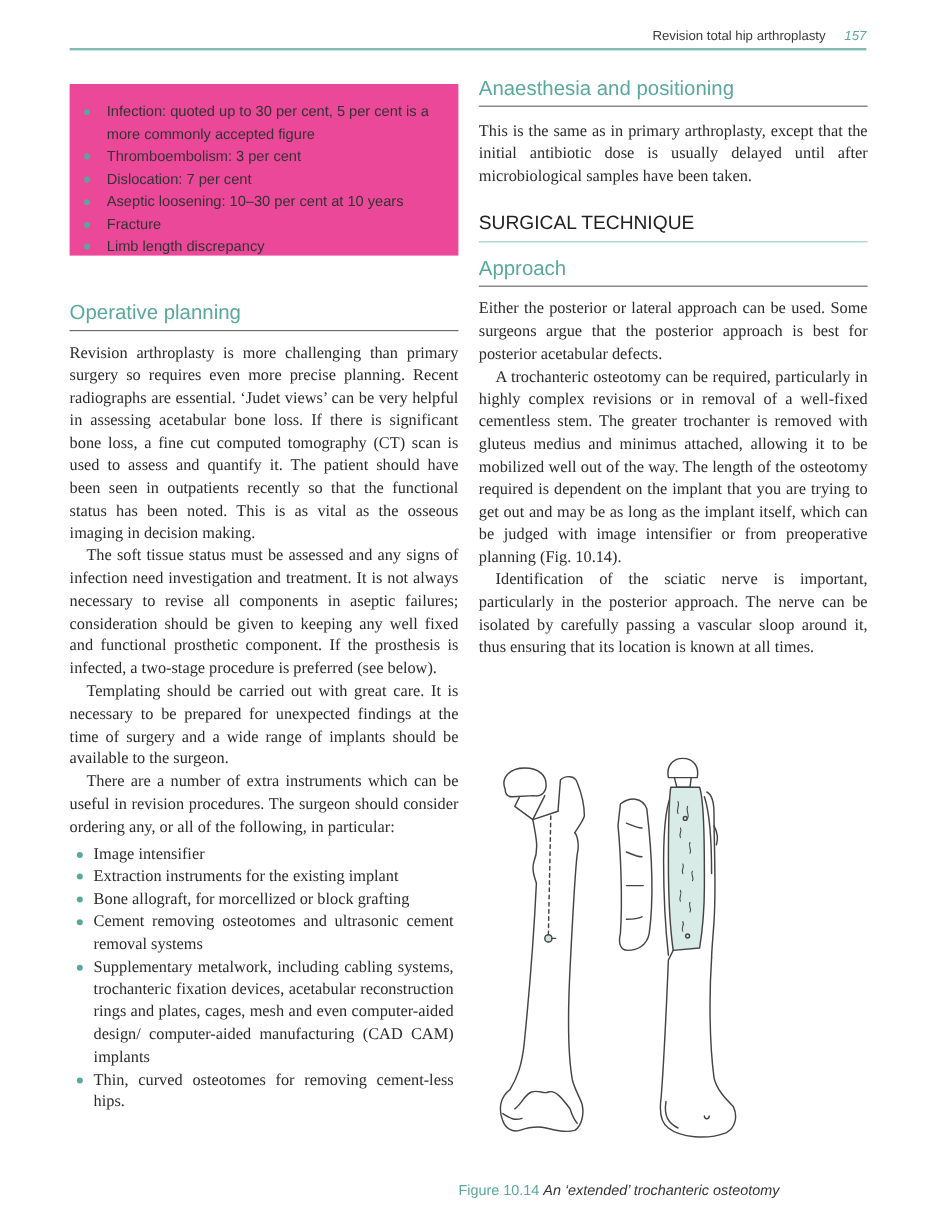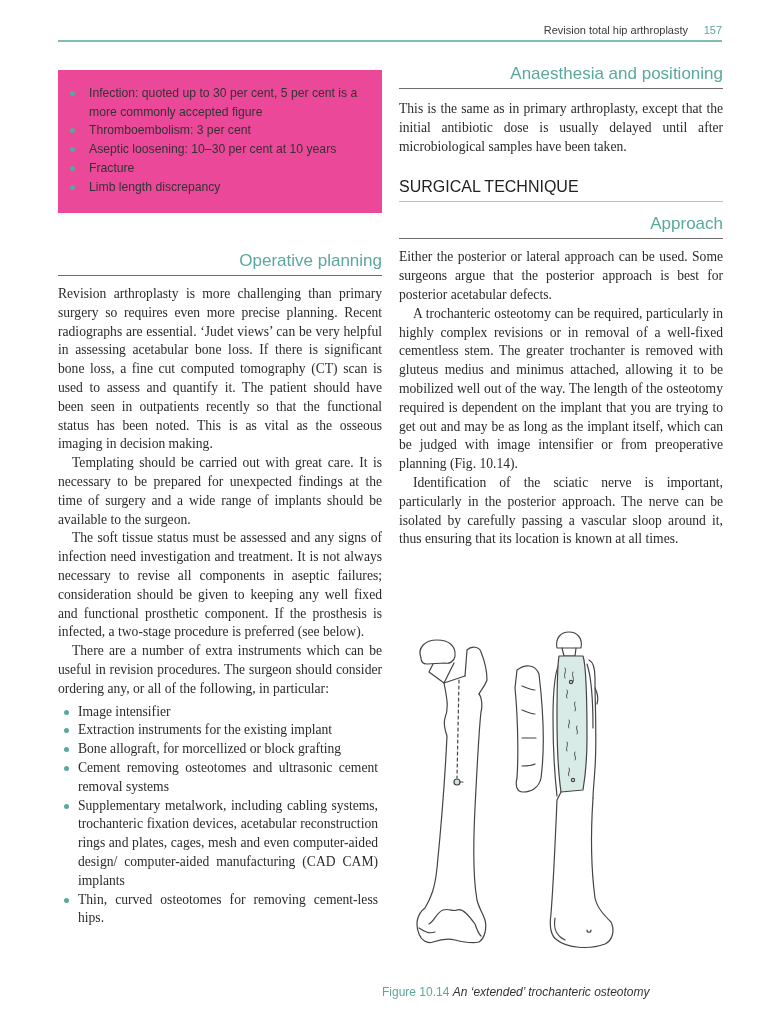--- a/index.html
+++ b/index.html
@@ -3,35 +3,35 @@
 <meta charset="utf-8">
 <style>
   html, body { margin: 0; padding: 0; background: #ffffff; }
   body { width: 780px; height: 1023px; position: relative; overflow: hidden;
          font-family: "Liberation Serif", serif; color: #2b2b2b; }
   .running-head { position: absolute; left: 58px; top: 22px; width: 664px; height: 18px;
          border-bottom: 2px solid #7fbdb4; }
   .running-head .rh-title { position: absolute; right: 34px; top: 2px;
          font-family: "Liberation Sans", sans-serif; font-size: 11px; color: #3a3a3a; }
   .running-head .rh-page { position: absolute; right: 0; top: 2px;
-         font-family: "Liberation Sans", sans-serif; font-size: 11px; color: #5aa89d; }
+         font-family: "Liberation Sans", sans-serif; font-size: 11px; color: #5aa89d; font-style: italic; }
 
   .col { position: absolute; width: 324px; }
   .col-left { left: 58px; top: 60px; }
   .col-right { left: 399px; top: 60px; }
 
   .box { background: #ec4899; padding: 14px 10px 10px 8px; margin-top: 10px; height: 143px; box-sizing: border-box; }
   .box ul { list-style: none; margin: 0; padding: 0; }
   .box li { position: relative; padding-left: 23px; font-family: "Liberation Sans", sans-serif;
             font-size: 12.2px; line-height: 18.7px; color: #333; }
   .box li::before { content: ""; position: absolute; left: 4px; top: 7px; width: 5px; height: 5px;
             border-radius: 50%; background: #5aa89d; }
 
   .h-section { font-family: "Liberation Sans", sans-serif; color: #5aa89d; font-size: 17px;
-            padding-bottom: 4px; border-bottom: 1.5px solid #6d6d6d; margin: 0; font-weight: normal; text-align: right; }
+            padding-bottom: 4px; border-bottom: 1.5px solid #6d6d6d; margin: 0; font-weight: normal; }
   .h-upper { font-family: "Liberation Sans", sans-serif; color: #222; font-size: 16px;
             padding-bottom: 5px; border-bottom: 1.5px solid #9fcfc8; margin: 0; font-weight: normal; }
 
   p { margin: 0; font-size: 13.6px; line-height: 18.8px; text-align: justify; }
   p.indent { text-indent: 14px; }
 
   ul.body-list { list-style: none; margin: 4px; padding: 0; }
   ul.body-list li { position: relative; padding-left: 16px; font-size: 13.6px; line-height: 18.8px; text-align: justify; }
   ul.body-list li::before { content: ""; position: absolute; left: 2px; top: 7px; width: 5px; height: 5px;
             border-radius: 50%; background: #5aa89d; }
@@ -48,31 +48,32 @@
 <div class="running-head">
   <span class="rh-title">Revision total hip arthroplasty</span>
   <span class="rh-page">157</span>
 </div>
 
 <div class="col col-left">
   <div class="box">
     <ul>
       <li>Infection: quoted up to 30 per cent, 5 per cent is a more commonly accepted figure</li>
       <li>Thromboembolism: 3 per cent</li>
+      <li>Dislocation: 7 per cent</li>
       <li>Aseptic loosening: 10–30 per cent at 10 years</li>
       <li>Fracture</li>
       <li>Limb length discrepancy</li>
     </ul>
   </div>
 
   <h2 class="h-section" style="margin-top:38px;">Operative planning</h2>
   <div style="height:9px"></div>
   <p>Revision arthroplasty is more challenging than primary surgery so requires even more precise planning. Recent radiographs are essential. ‘Judet views’ can be very helpful in assessing acetabular bone loss. If there is significant bone loss, a fine cut computed tomography (CT) scan is used to assess and quantify it. The patient should have been seen in outpatients recently so that the functional status has been noted. This is as vital as the osseous imaging in decision making.</p>
+  <p class="indent">The soft tissue status must be assessed and any signs of infection need investigation and treatment. It is not always necessary to revise all components in aseptic failures; consideration should be given to keeping any well fixed and functional prosthetic component. If the prosthesis is infected, a two-stage procedure is preferred (see below).</p>
   <p class="indent">Templating should be carried out with great care. It is necessary to be prepared for unexpected findings at the time of surgery and a wide range of implants should be available to the surgeon.</p>
-  <p class="indent">The soft tissue status must be assessed and any signs of infection need investigation and treatment. It is not always necessary to revise all components in aseptic failures; consideration should be given to keeping any well fixed and functional prosthetic component. If the prosthesis is infected, a two-stage procedure is preferred (see below).</p>
   <p class="indent">There are a number of extra instruments which can be useful in revision procedures. The surgeon should consider ordering any, or all of the following, in particular:</p>
   <ul class="body-list">
     <li>Image intensifier</li>
     <li>Extraction instruments for the existing implant</li>
     <li>Bone allograft, for morcellized or block grafting</li>
     <li>Cement removing osteotomes and ultrasonic cement removal systems</li>
     <li>Supplementary metalwork, including cabling systems, trochanteric fixation devices, acetabular reconstruction rings and plates, cages, mesh and even computer-aided design/ computer-aided manufacturing (CAD CAM) implants</li>
     <li>Thin, curved osteotomes for removing cement-less hips.</li>
   </ul>
 </div>

